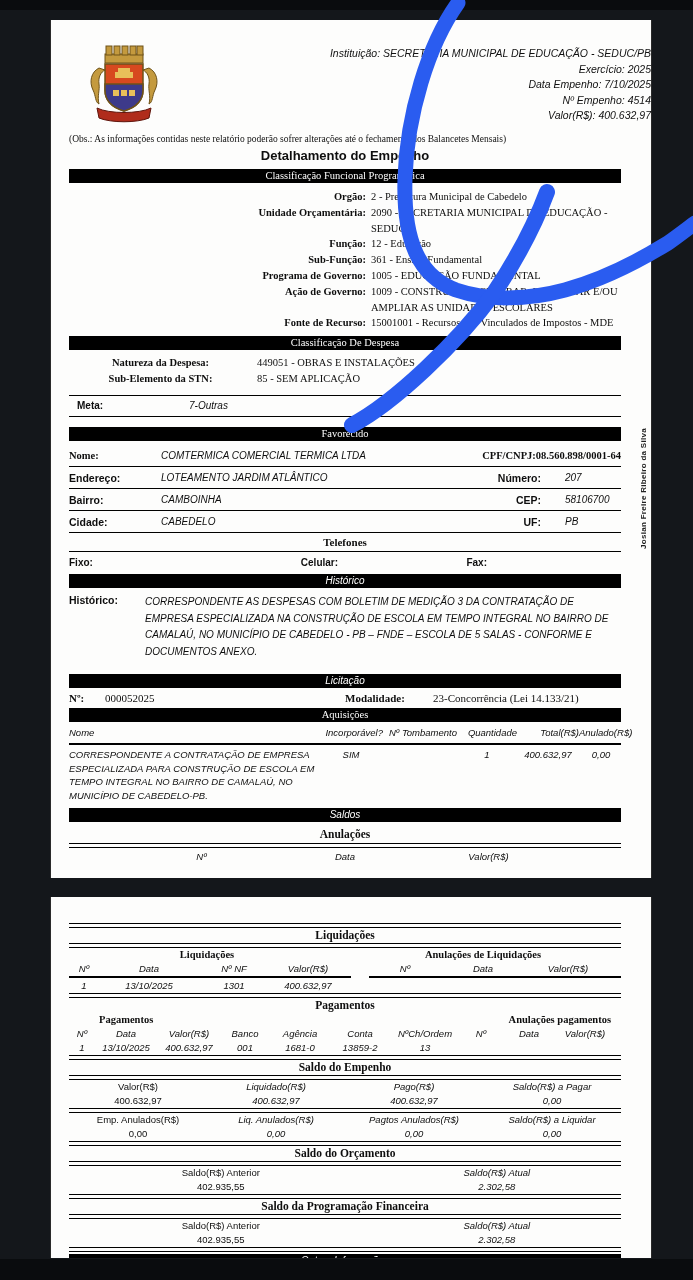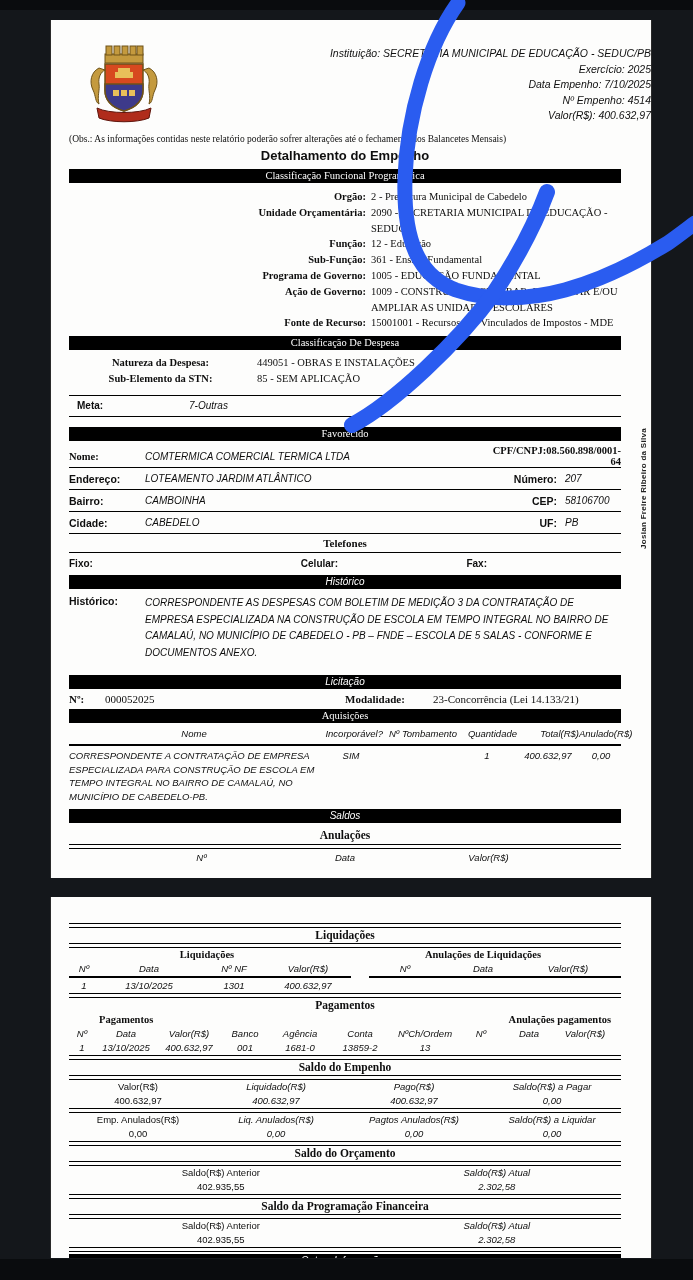--- a/index.html
+++ b/index.html
@@ -38,21 +38,21 @@
   .cfp-row .lab{font-weight:bold;text-align:right;padding-right:5px;}
   .desp-row{display:grid;grid-template-columns:188px 1fr;font-size:10.5px;line-height:16px;}
   .desp-row .lab{font-weight:bold;text-align:center;padding-right:5px;}
 
   .meta-row{display:grid;grid-template-columns:120px 1fr;font-size:10px;line-height:20px;}
   .meta-row .lab{font-family:"Liberation Sans",sans-serif;font-weight:bold;padding-left:8px;}
   .meta-row .val{font-family:"Liberation Sans",sans-serif;font-style:italic;}
 
   
   .fav-row{display:grid;grid-template-columns:76px 1fr 80px 56px;align-items:center;
-           font-size:10px;min-height:21px;}
+           font-size:10px;min-height:21px;gap:16px;}
   .fav-row .lab{font-family:"Liberation Sans",sans-serif;font-weight:bold;font-size:10.5px;}
   .fav-row .lab.serif{font-family:"Liberation Serif",serif;}
   .fav-row .val{font-family:"Liberation Sans",sans-serif;font-style:italic;}
   .fav-row .rlab{font-family:"Liberation Sans",sans-serif;font-weight:bold;text-align:right;padding-right:8px;font-size:10.5px;}
   .fav-row .rval{font-family:"Liberation Sans",sans-serif;font-style:italic;}
   .cpf{font-weight:bold;text-align:right;grid-column:3 / span 2;font-size:10.5px;}
   .tel-title{text-align:center;font-weight:bold;font-size:11px;line-height:18px;}
   .tel-row{display:grid;grid-template-columns:42% 30% 28%;font-family:"Liberation Sans",sans-serif;
            font-weight:bold;font-size:10px;line-height:22px;}
 
@@ -63,21 +63,21 @@
 
   
   .lic-row{display:grid;grid-template-columns:36px 240px 82px 1fr;font-size:11px;line-height:20px;}
   .lic-row .b{font-weight:bold;}
 
   
   .aq-head,.aq-row{display:grid;grid-template-columns:250px 64px 74px 60px 62px 44px;
     font-family:"Liberation Sans",sans-serif;font-style:italic;font-size:9.5px;}
   .aq-head{line-height:16px;}
   .aq-head span{text-align:right;}
-  .aq-head span:first-child{text-align:center;}
+  .aq-head span:first-child{text-align:left;}
   .aq-row{line-height:13.5px;}
   .aq-row span{text-align:center;}
   .aq-row span:first-child{text-align:left;}
 
   
   .anul-title{text-align:center;font-weight:bold;font-size:11.5px;line-height:17px;}
   .anul-cols{display:grid;grid-template-columns:1fr 1fr 1fr;width:78%;margin:2px auto 0;
     font-family:"Liberation Sans",sans-serif;font-style:italic;font-size:9.5px;text-align:center;line-height:14px;}
 
   

